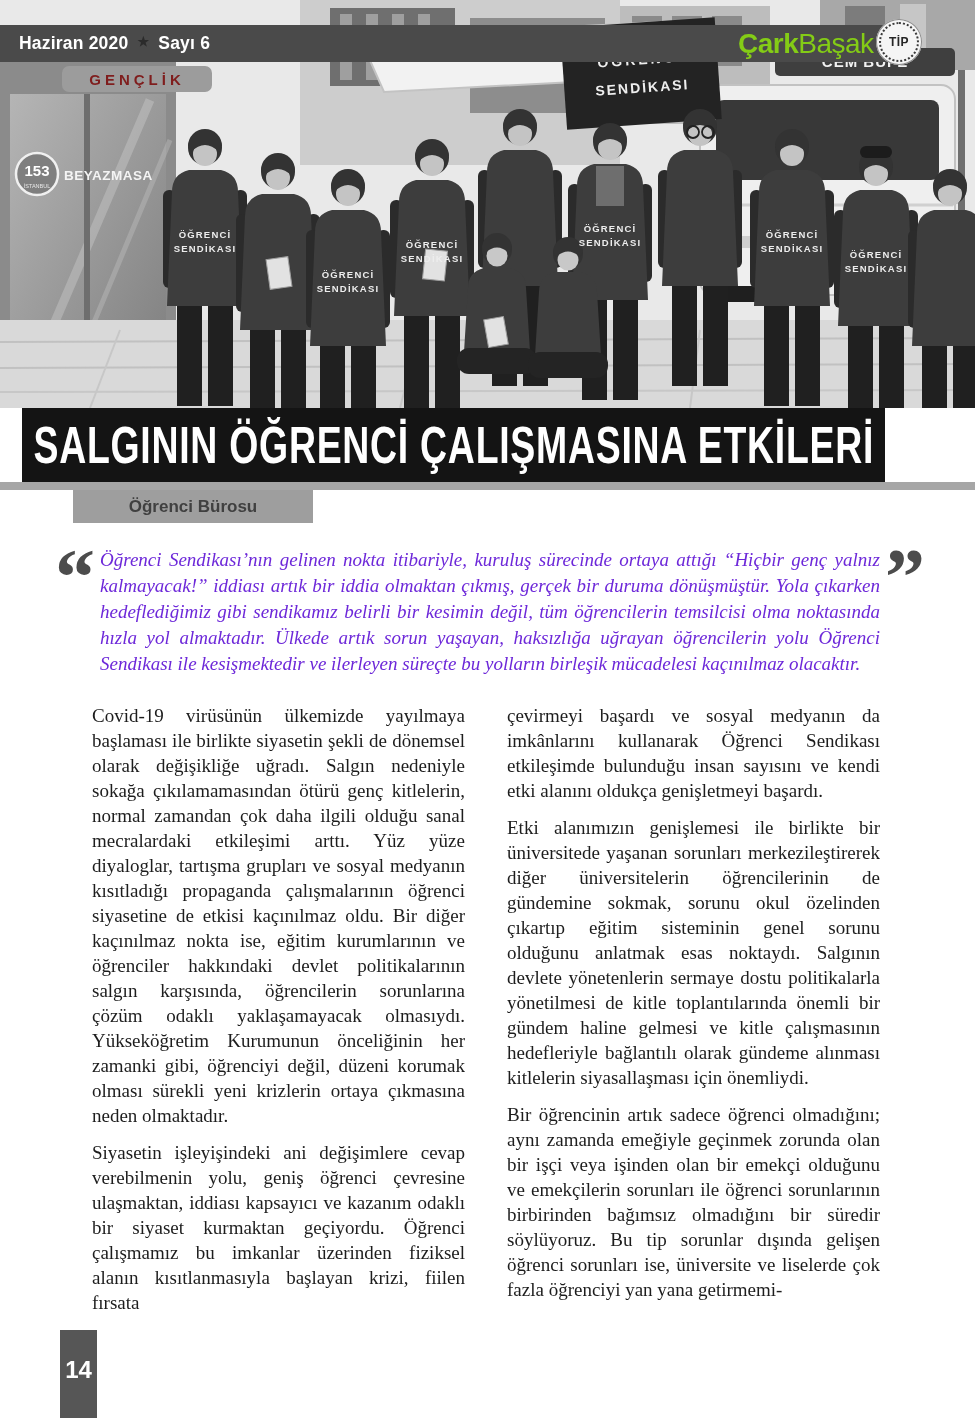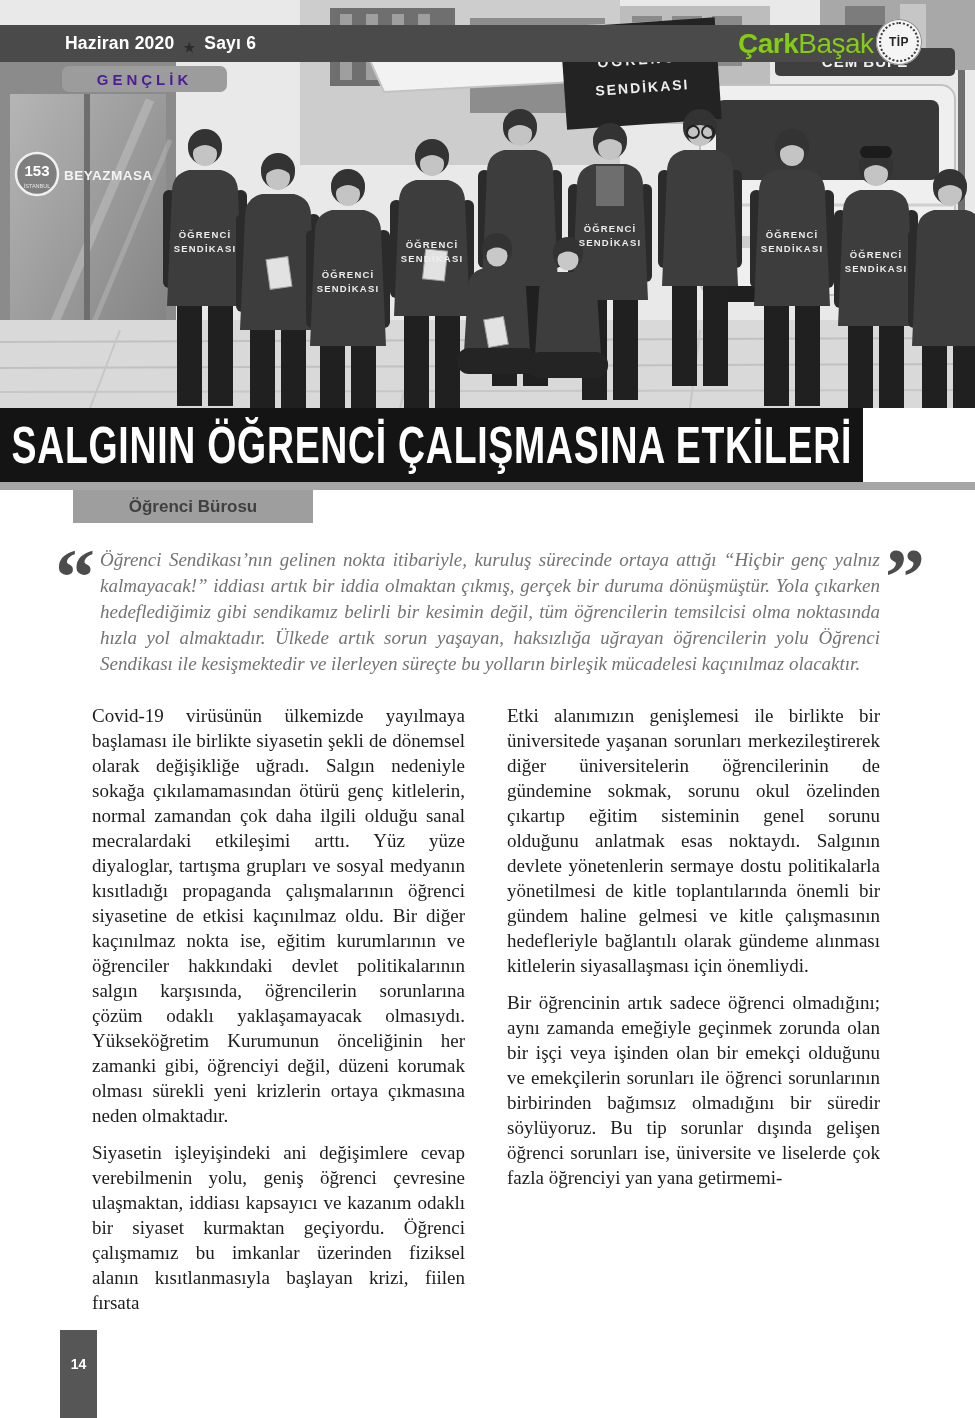--- a/index.html
+++ b/index.html
@@ -8,50 +8,50 @@
     background:#ffffff;font-family:"Liberation Sans",sans-serif;
   }
   
   .hero{position:relative;width:975px;height:408px;background:#e9e9e9;}
   .hero svg{display:block;}
   .header-bar{
     position:absolute;top:25px;left:0;width:887px;height:37px;
     background:#4a4a4a;display:flex;align-items:center;
   }
   .issue-info{
-    margin-left:65px;color:#ffffff;font-weight:bold;font-size:17.5px;
-    display:flex;align-items:flex-end;gap:9px;letter-spacing:.2px;
+    margin-left:19px;color:#ffffff;font-weight:bold;font-size:17.5px;
+    display:flex;align-items:flex-start;gap:9px;letter-spacing:.2px;
   }
   .issue-info .star{color:#2b2b2b;font-size:13px;transform:translateY(1px);}
   .brand{
     position:absolute;left:738px;top:0;height:37px;display:flex;align-items:center;
     color:#84cc16;font-size:28px;letter-spacing:-.5px;white-space:nowrap;
   }
   .brand .bold{font-weight:800;}
   .brand .light{font-weight:400;}
   .tip-logo{
     position:absolute;left:876px;top:19px;width:46px;height:46px;border-radius:50%;
     background:#f5f5f5;box-shadow:0 0 0 1px #8a8a8a inset;
     display:flex;align-items:center;justify-content:center;
   }
   .tip-inner{
     width:36px;height:36px;border-radius:50%;border:2px dotted #3a3a3a;
     display:flex;align-items:center;justify-content:center;
     font-weight:800;font-size:12px;color:#262626;letter-spacing:.5px;
   }
   .genclik-badge{
-    position:absolute;top:66px;left:62px;width:165px;height:26px;
+    position:absolute;top:66px;left:62px;width:150px;height:26px;
     background:#9c9c9c;border-radius:7px;
     display:flex;align-items:center;justify-content:center;
-    color:#4c1d95;font-weight:bold;font-size:15px;letter-spacing:4px;
+    color:#7f1d1d;font-weight:bold;font-size:15px;letter-spacing:4px;
   }
   
   .title-banner{
     width:863px;height:74px;background:#141414;
-    display:flex;align-items:center;justify-content:center;overflow:hidden;
+    display:flex;align-items:center;justify-content:center;overflow:hidden;margin-left:22px;
   }
   .title-banner .t{
     color:#ffffff;font-weight:800;font-size:52px;white-space:nowrap;
     transform:scaleX(.72);letter-spacing:1px;
   }
   .gray-rule{width:975px;height:8px;background:#a6a6a6;}
   .byline-box{
     margin-left:73px;width:240px;height:33px;background:#9e9e9e;
     display:flex;align-items:center;justify-content:center;
     font-weight:bold;font-size:17px;color:#404040;
@@ -59,33 +59,33 @@
   
   .quote-wrap{position:relative;margin:24px 50px 0 55px;}
   .qmark{
     position:absolute;font-family:"Liberation Serif",serif;font-weight:bold;
     font-size:80px;color:#4c4c4c;line-height:.55;top:8px;
   }
   .qmark.open{left:0;}
   .qmark.close{right:0;}
   .quote-text{
     margin:0 45px;font-family:"Liberation Serif",serif;font-style:italic;
-    font-size:19px;line-height:26px;color:#737373;text-align:justify;
+    font-size:19px;line-height:26px;color:#6d28d9;text-align:justify;
   }
   
   .cols{display:flex;gap:42px;margin:26px 0 0 92px;}
   .col{
     width:373px;font-family:"Liberation Serif",serif;font-size:19px;
     line-height:25px;color:#1d1d1d;text-align:justify;
   }
   .col p{margin:0 0 12px 0;}
   
   .page-tab{
     position:absolute;left:60px;top:1330px;width:37px;height:88px;background:#565656;
-    color:#ffffff;font-weight:bold;font-size:14px;
+    color:#ffffff;font-weight:bold;font-size:24px;
     display:flex;justify-content:center;align-items:flex-start;padding-top:0;
   }
   .page-tab span{margin-top:26px;}
 </style>
 </head>
 <body>
 
 <div class="hero">
   <svg width="975" height="408" viewBox="0 0 975 408">
     <defs>
@@ -250,20 +250,21 @@
   <div class="qmark close">”</div>
   <p class="quote-text">Öğrenci Sendikası’nın gelinen nokta itibariyle, kuruluş sürecinde ortaya attığı “Hiçbir genç yalnız kalmayacak!” iddiası artık bir iddia olmaktan çıkmış, gerçek bir duruma dönüşmüştür. Yola çıkarken hedeflediğimiz gibi sendikamız belirli bir kesimin değil, tüm öğrencilerin temsilcisi olma noktasında hızla yol almaktadır. Ülkede artık sorun yaşayan, haksızlığa uğrayan öğrencilerin yolu Öğrenci Sendikası ile kesişmektedir ve ilerleyen süreçte bu yolların birleşik mücadelesi kaçınılmaz olacaktır.</p>
 </div>
 
 <div class="cols">
   <div class="col">
     <p>Covid-19 virüsünün ülkemizde yayılmaya başlaması ile birlikte siyasetin şekli de dönemsel olarak değişikliğe uğradı. Salgın nedeniyle sokağa çıkılamamasından ötürü genç kitlelerin, normal zamandan çok daha ilgili olduğu sanal mecralardaki etkileşimi arttı. Yüz yüze diyaloglar, tartışma grupları ve sosyal medyanın kısıtladığı propaganda çalışmalarının öğrenci siyasetine de etkisi kaçınılmaz oldu. Bir diğer kaçınılmaz nokta ise, eğitim kurumlarının ve öğrenciler hakkındaki devlet politikalarının salgın karşısında, öğrencilerin sorunlarına çözüm odaklı yaklaşamayacak olmasıydı. Yükseköğretim Kurumunun önceliğinin her zamanki gibi, öğrenciyi değil, düzeni korumak olması sürekli yeni krizlerin ortaya çıkmasına neden olmaktadır.</p>
     <p>Siyasetin işleyişindeki ani değişimlere cevap verebilmenin yolu, geniş öğrenci çevresine ulaşmaktan, iddiası kapsayıcı ve kazanım odaklı bir siyaset kurmaktan geçiyordu. Öğrenci çalışmamız bu imkanlar üzerinden fiziksel alanın kısıtlanmasıyla başlayan krizi, fiilen fırsata</p>
   </div>
   <div class="col">
+    <p>çevirmeyi başardı ve sosyal medyanın da imkânlarını kullanarak Öğrenci Sendikası etkileşimde bulunduğu insan sayısını ve kendi etki alanını oldukça genişletmeyi başardı.</p>
     <p>Etki alanımızın genişlemesi ile birlikte bir üniversitede yaşanan sorunları merkezileştirerek diğer üniversitelerin öğrencilerinin de gündemine sokmak, sorunu okul özelinden çıkartıp eğitim sisteminin genel sorunu olduğunu anlatmak esas noktaydı. Salgının devlete yönetenlerin sermaye dostu politikalarla yönetilmesi de kitle toplantılarında önemli bir gündem haline gelmesi ve kitle çalışmasının hedefleriyle bağlantılı olarak gündeme alınması kitlelerin siyasallaşması için önemliydi.</p>
     <p>Bir öğrencinin artık sadece öğrenci olmadığını; aynı zamanda emeğiyle geçinmek zorunda olan bir işçi veya işinden olan bir emekçi olduğunu ve emekçilerin sorunları ile öğrenci sorunlarının birbirinden bağımsız olmadığını bir süredir söylüyoruz. Bu tip sorunlar dışında gelişen öğrenci sorunları ise, üniversite ve liselerde çok fazla öğrenciyi yan yana getirmemi-</p>
   </div>
 </div>
 
 <div class="page-tab">
   <span>14</span>
 </div>
 
 </body></html>

